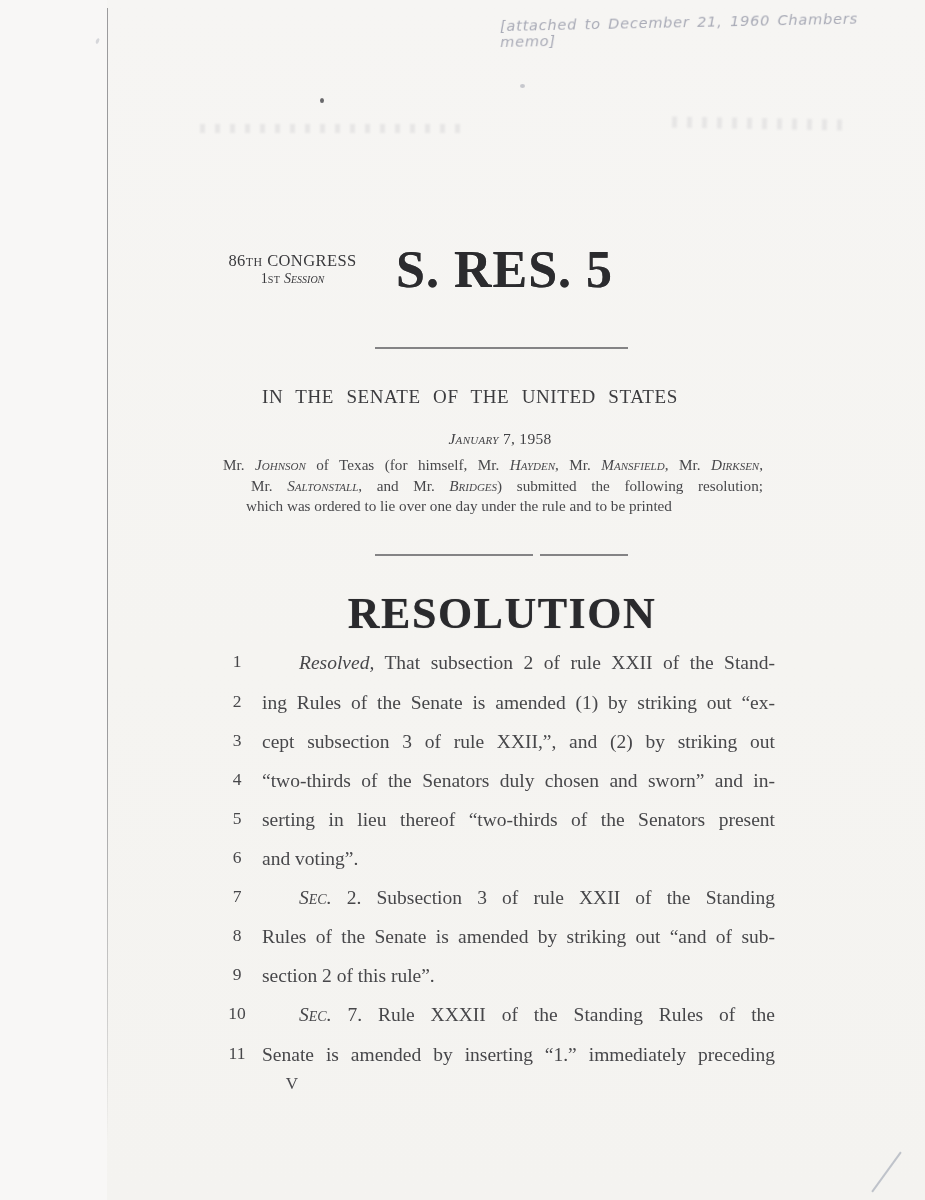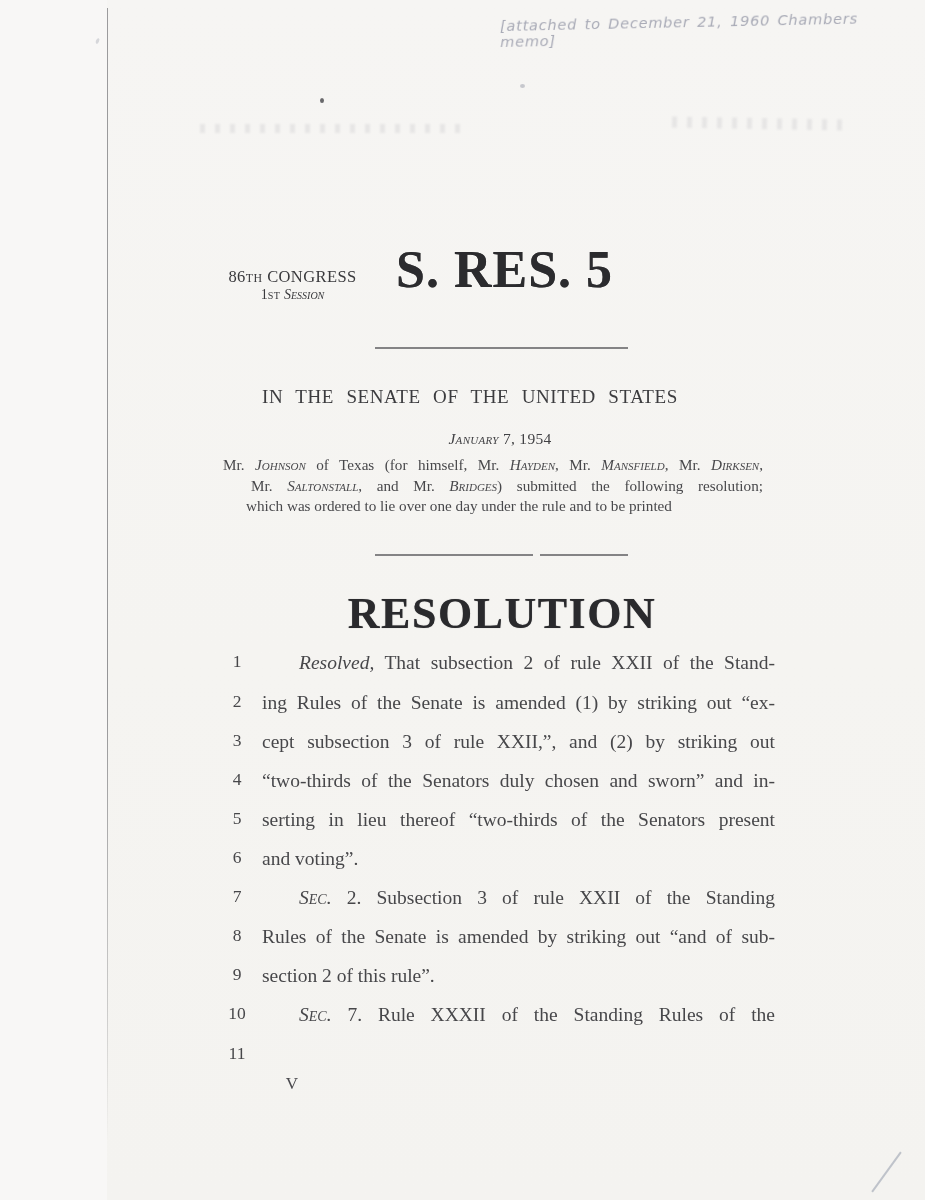--- a/index.html
+++ b/index.html
@@ -20,21 +20,21 @@
     background: linear-gradient(180deg, rgba(125,125,128,0.75) 0%, rgba(125,125,128,0.8) 60%, rgba(125,125,128,0.35) 88%, rgba(125,125,128,0) 100%);
   }
   .handwritten-note {
     position: absolute; left: 500px; top: 14px; width: 385px;
     font-family: "DejaVu Sans", sans-serif; font-style: italic;
     font-size: 14.5px; letter-spacing: 0.8px; word-spacing: 2px;
     color: #a8aab6; transform: rotate(-1.2deg);
     filter: blur(0.3px);
   }
   .congress-block {
-    position: absolute; left: 200px; top: 268px; width: 185px;
+    position: absolute; left: 200px; top: 252px; width: 185px;
     text-align: center; color: #39393c; line-height: 1.12;
   }
   .congress-line { font-size: 16.5px; letter-spacing: 0.4px; }
   .session-line  { font-size: 14px; margin-top: 1px; }
   .ord-suffix { font-size: 0.72em; text-transform: uppercase; letter-spacing: 0.5px; }
   .sc { font-variant: small-caps; font-style: italic; }
   .bill-number {
     position: absolute; left: 396px; top: 240px;
     font-size: 52px; font-weight: bold; color: #2b2b2e;
     letter-spacing: 1px; text-shadow: 0 0 0.6px rgba(40,40,42,0.7);
@@ -112,21 +112,21 @@
     <div class="congress-line"><span>86</span><span class="ord-suffix">th</span> <span>CONGRESS</span></div>
     <div class="session-line"><span>1</span><span class="ord-suffix">st</span> <span class="sc">Session</span></div>
   </div>
 
   <div class="bill-number">S. RES. 5</div>
 
   <div class="rule rule-1"></div>
 
   <div class="senate-heading">IN THE SENATE OF THE UNITED STATES</div>
 
-  <div class="date-line"><span class="sc">January</span><span> 7, 1954</span></div>
+  <div class="date-line"><span class="sc">January</span><span> 7, 1958</span></div>
 
   <div class="sponsor-line sponsor-l1 jst"><span>Mr. </span><span class="sc">Johnson</span><span> of Texas (for himself, Mr. </span><span class="sc">Hayden</span><span>, Mr. </span><span class="sc">Mansfield</span><span>, Mr. </span><span class="sc">Dirksen</span><span>,</span></div>
 
   <div class="sponsor-line sponsor-l3">which was ordered to lie over one day under the rule and to be printed</div>
 
   <div class="sponsor-line sponsor-l2 jst"><span>Mr. </span><span class="sc">Saltonstall</span><span>, and Mr. </span><span class="sc">Bridges</span><span>) submitted the following resolution;</span></div>
 
   <div class="rule rule-2a"></div>
   <div class="rule rule-2b"></div>
 
@@ -177,19 +177,20 @@
     <span class="bl-text">section 2 of this rule”.</span>
   </div>
 
   <div class="body-line" style="top:1003px">
     <span class="bl-num">10</span>
     <span class="bl-text jst ind"><span class="sc">Sec.</span><span> 7. Rule XXXII of the Standing Rules of the</span></span>
   </div>
 
   <div class="body-line" style="top:1043px">
     <span class="bl-num">11</span>
+    <span class="bl-text jst">Senate is amended by inserting “1.” immediately preceding</span>
   </div>
 
   <div class="footer-mark">V</div>
 
   <div class="corner-slash"></div>
 
 </div>
 
 </body></html>

